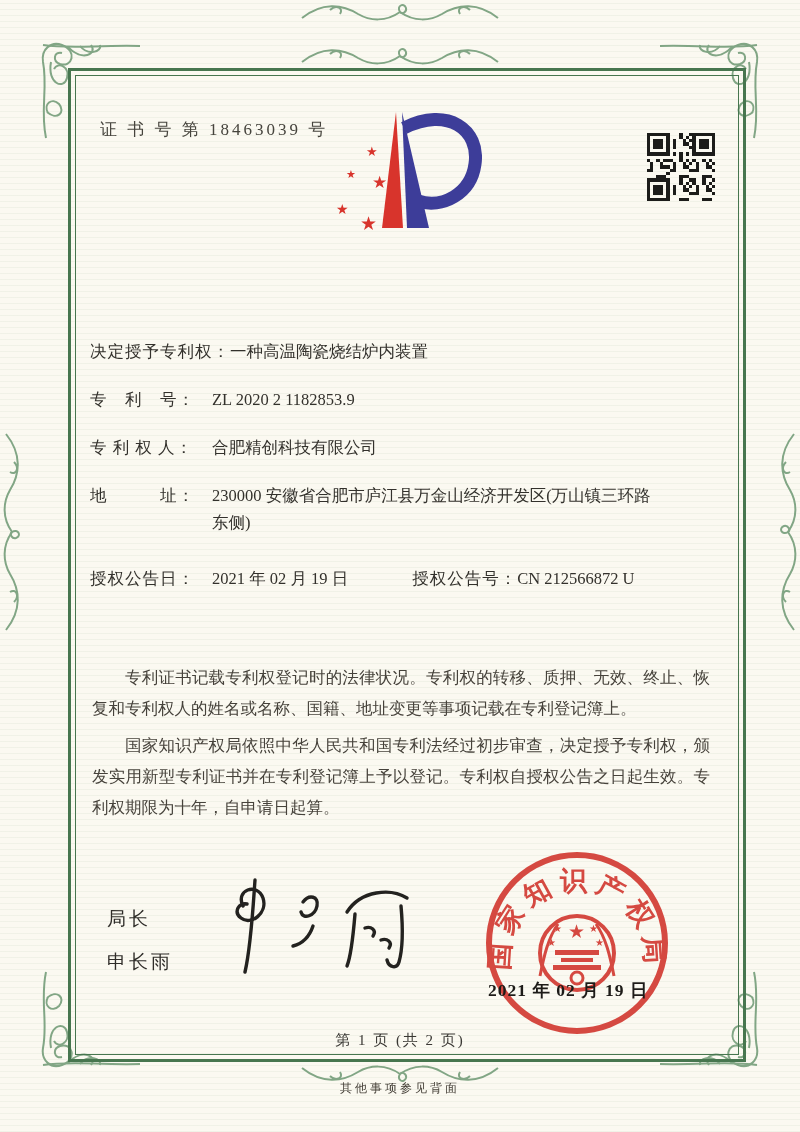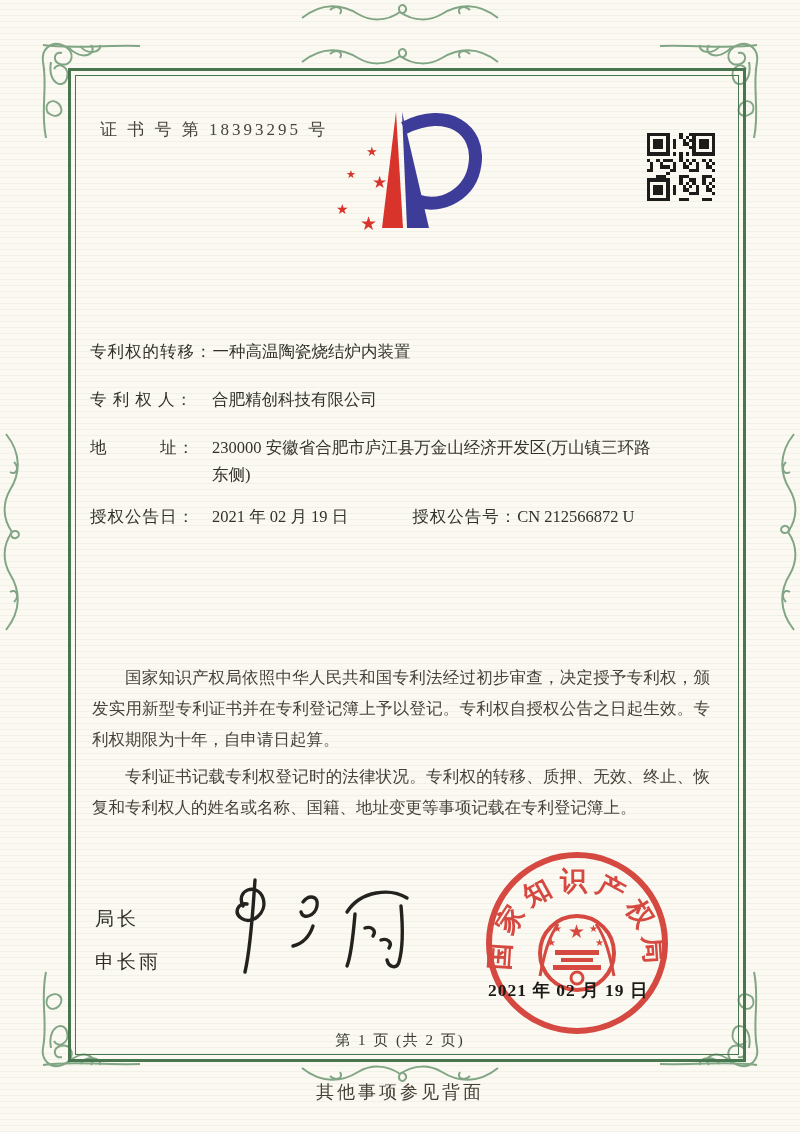--- a/index.html
+++ b/index.html
@@ -25,33 +25,33 @@
   .logo{position:absolute;left:332px;top:104px;}
   .qr{position:absolute;left:640px;top:126px;width:82px;height:82px;fill:#1c1c1a;}
   .title{
     position:absolute;left:0;right:0;top:236px;margin:0;text-align:center;
     font-size:42px;font-weight:700;letter-spacing:9px;color:#151412;
   }
   .fields{position:absolute;left:90px;top:338px;width:624px;font-size:16.5px;}
   .row{display:flex;margin-bottom:21px;line-height:27px;}
   .row .lbl{flex:0 0 122px;white-space:nowrap;letter-spacing:1px;}
   .row .val{max-width:452px;font-family:Liberation Serif, serif;}
-  .row.addr{margin-bottom:15px;}
+  .row.addr{margin-bottom:29px;}
   .row.grant .val{max-width:none;}
   .grant2{margin-left:64px;display:flex;}
   .grant2 .lbl{flex:0 0 auto;}
   .paras{position:absolute;left:92px;top:662px;width:618px;font-size:16.5px;line-height:31px;color:#46423b;text-align:justify;}
   .paras p{margin:0 0 6px 0;text-indent:2em;}
-  .director{position:absolute;left:95px;top:906px;font-size:19px;color:#2e2c28;letter-spacing:3px;}
+  .director{position:absolute;left:107px;top:906px;font-size:19px;color:#2e2c28;letter-spacing:3px;}
   .director div{margin-bottom:17px;}
   .signature{position:absolute;left:205px;top:868px;}
   .seal{position:absolute;left:484px;top:850px;}
   .seal-date{position:absolute;left:488px;top:978px;font-size:17.5px;font-weight:700;color:#1d1b18;letter-spacing:1px;z-index:3;}
   .page-info{position:absolute;left:0;right:0;top:1031px;text-align:center;font-size:15px;color:#3a3834;letter-spacing:2px;}
-  .back-note{position:absolute;left:0;right:0;top:1080px;text-align:center;font-size:18px;color:#443f37;letter-spacing:3px;}
+  .back-note{position:absolute;left:0;right:0;top:1080px;text-align:center;font-size:12px;color:#443f37;letter-spacing:3px;}
 </style>
 </head>
 <body>
 
 <div class="page">
 
   <svg width="0" height="0" style="position:absolute">
     <defs>
       <g id="corner-flourish" stroke="#6d9873" fill="none" stroke-width="2">
         <path d="M10,8 C4,36 12,58 7,84 C5,97 15,105 26,101 C42,95 36,78 24,82 C16,85 18,95 26,93"></path>
@@ -96,21 +96,21 @@
       <use href="#edge-scroll"></use>
     </svg>
   <svg class="ornament" style="right:-88px;top:520px;transform:rotate(-90deg)" width="200" height="24">
       <use href="#edge-scroll"></use>
     </svg>
 
   <div class="frame">
     <div class="frame-inner"></div>
   </div>
 
-  <div class="cert-no">证 书 号 第 18393295 号</div>
+  <div class="cert-no">证 书 号 第 18463039 号</div>
 
   <svg class="logo" width="150" height="132" viewBox="0 0 150 132">
     <path d="M72,24 C116,2 148,26 143,60 C139,90 110,105 86,97" stroke="#3d3d99" stroke-width="13" fill="none"></path>
     <polygon points="64,8 50,124 71,124" fill="#d8342c"></polygon>
     <polygon points="70,8 75,124 97,124" fill="#3d3d99"></polygon>
     <text x="34" y="52" font-size="13" fill="#d8342c">★</text>
     <text x="14" y="74" font-size="11" fill="#d8342c">★</text>
     <text x="40" y="84" font-size="17" fill="#d8342c">★</text>
     <text x="4" y="110" font-size="14" fill="#d8342c">★</text>
     <text x="28" y="126" font-size="19" fill="#d8342c">★</text>
@@ -309,44 +309,48 @@
       <rect x="13" y="22" width="1" height="1"></rect>
       <rect x="14" y="22" width="1" height="1"></rect>
       <rect x="19" y="22" width="1" height="1"></rect>
       <rect x="20" y="22" width="1" height="1"></rect>
       <rect x="21" y="22" width="1" height="1"></rect>
     </svg>
 
 
   <div class="fields">
     <div class="row">
-      <span class="lbl">专利权的转移：</span>
+      <span class="lbl">决定授予专利权：</span>
       <span class="val">一种高温陶瓷烧结炉内装置</span>
+    </div>
+    <div class="row">
+      <span class="lbl">专　利　号：</span>
+      <span class="val">ZL 2020 2 1182853.9</span>
     </div>
     <div class="row">
       <span class="lbl">专 利 权 人：</span>
       <span class="val">合肥精创科技有限公司</span>
     </div>
     <div class="row addr">
       <span class="lbl">地　　　址：</span>
       <span class="val">230000 安徽省合肥市庐江县万金山经济开发区(万山镇三环路东侧)</span>
     </div>
     <div class="row grant">
       <span class="lbl">授权公告日：</span>
       <span class="val">2021 年 02 月 19 日</span>
       <span class="grant2">
         <span class="lbl">授权公告号：</span>
         <span class="val">CN 212566872 U</span>
       </span>
     </div>
   </div>
 
   <div class="paras">
+    <p>专利证书记载专利权登记时的法律状况。专利权的转移、质押、无效、终止、恢复和专利权人的姓名或名称、国籍、地址变更等事项记载在专利登记簿上。</p>
     <p>国家知识产权局依照中华人民共和国专利法经过初步审查，决定授予专利权，颁发实用新型专利证书并在专利登记簿上予以登记。专利权自授权公告之日起生效。专利权期限为十年，自申请日起算。</p>
-    <p>专利证书记载专利权登记时的法律状况。专利权的转移、质押、无效、终止、恢复和专利权人的姓名或名称、国籍、地址变更等事项记载在专利登记簿上。</p>
   </div>
 
   <div class="director">
     <div>局长</div>
     <div>申长雨</div>
   </div>
 
   <svg class="signature" width="230" height="120" viewBox="0 0 230 120">
     <g stroke="#23221f" stroke-width="3.4" fill="none" stroke-linecap="round">
       <path d="M38,38 C30,22 52,14 58,30 C63,45 46,58 36,50 C28,44 34,34 42,36"></path>

